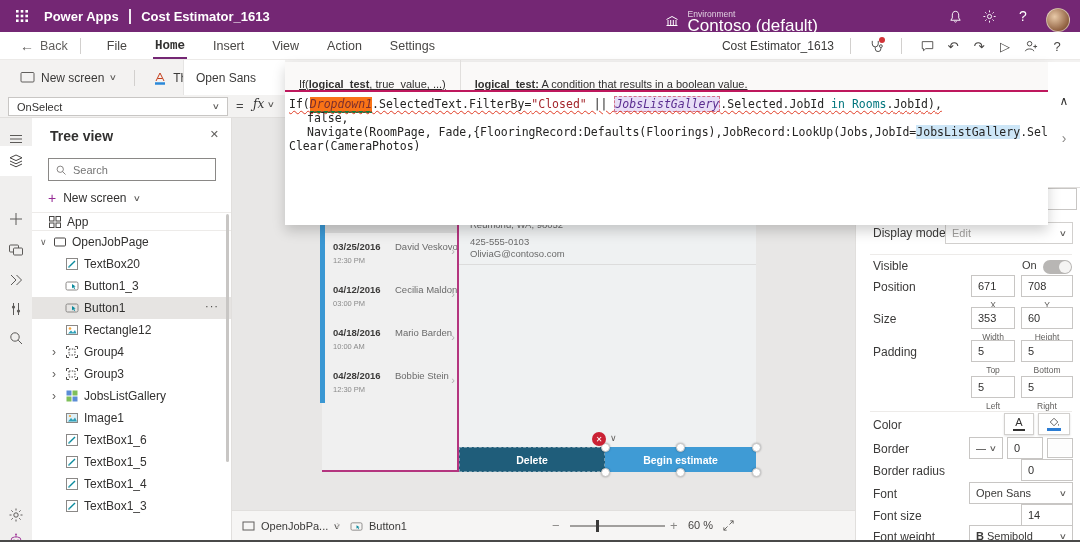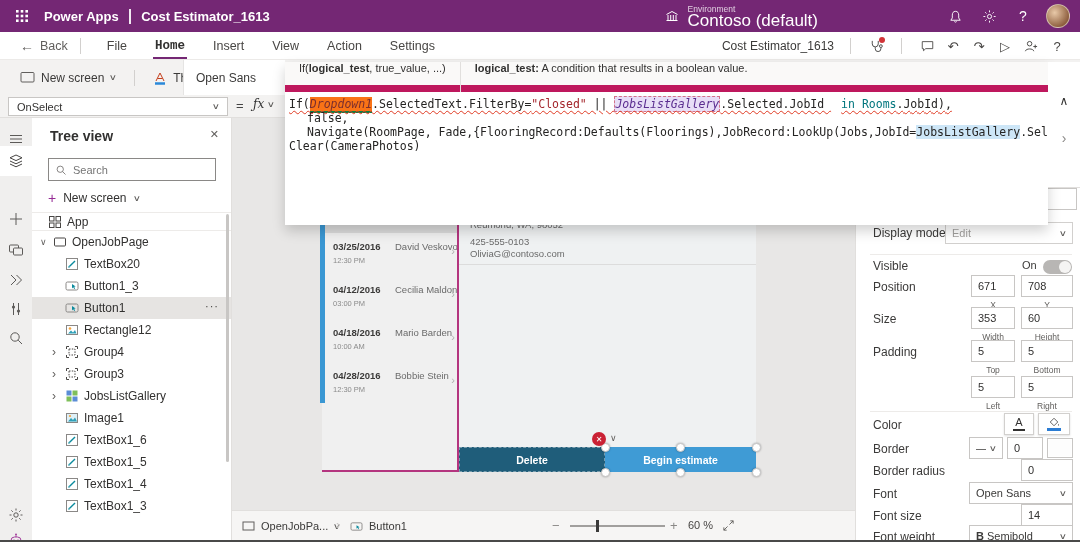--- a/index.html
+++ b/index.html
@@ -8,21 +8,21 @@
          font-family:"Liberation Sans","DejaVu Sans",sans-serif; background:#e8e7e6; }
   svg { display:block; }
 
   
   .titlebar { position:absolute; left:0; top:0; width:1080px; height:32px; background:#742774;
               display:flex; align-items:center; color:#fff; }
   .waffle { width:44px; height:32px; display:flex; align-items:center; justify-content:center; cursor:pointer; }
   .tb-product { font-size:13px; font-weight:bold; margin-left:0px; }
   .tb-sep { margin:0 9px; font-weight:bold; opacity:.9; }
   .tb-app { font-size:13px; font-weight:bold; }
-  .tb-right { position:absolute; right:0; top:0; height:32px; display:flex; align-items:center; }
+  .tb-right { position:absolute; right:0; top:0; height:32px; display:flex; align-items:flex-end; }
   .env { display:flex; align-items:center; margin-right:120px; cursor:pointer; }
   .env-ic { margin-right:8px; }
   .env-label { font-size:8.5px; color:rgba(255,255,255,.78); line-height:9px; }
   .env-value { font-size:17px; line-height:13px; }
   .tb-ic { width:34px; height:32px; display:flex; align-items:center; justify-content:center; cursor:pointer; }
   .tb-q { font-size:14px; }
   .avatar { width:24px; height:24px; border-radius:50%; margin:0 10px 0 6px; cursor:pointer;
             background:radial-gradient(circle at 35% 35%, #e8c9a8, #8a5a3a 75%); border:1px solid rgba(255,255,255,.5); }
 
   
@@ -58,33 +58,33 @@
              padding:0 8px; cursor:pointer; }
   .eq { position:absolute; left:236px; top:3px; font-size:13px; color:#444; }
   .fx { position:absolute; left:253px; top:2px; display:flex; align-items:center; gap:4px; cursor:pointer;
         font-size:12px; color:#333; }
   .fx i { font-family:"DejaVu Serif",serif; }
 
   
   .overlay { position:absolute; left:285px; top:62px; width:763px; height:163px; background:#fff; z-index:30;
              box-shadow:0 6px 12px rgba(0,0,0,.18); }
   .tip { position:absolute; left:0; top:0; width:100%; height:30px; background:#faf9f8;
-         border-bottom:7px solid #be185d; display:flex; align-items:flex-start; font-size:11px; color:#323130; }
+         border-bottom:2px solid #be185d; display:flex; align-items:flex-end; font-size:11px; color:#323130;text-decoration:underline; }
   .tip-sig { padding:0 14px; white-space:nowrap; }
   .vdiv2 { width:1px; height:30px; background:#e1dfdd; }
   .tip-hint { padding:0 14px; white-space:nowrap; }
   .code { position:absolute; left:0; top:30px; width:100%; height:108px; padding:5px 6px 0 4px; cursor:text;
           font-family:"DejaVu Sans Mono",monospace; font-size:11.5px; line-height:14px; color:#252423; }
   .cl { white-space:pre; }
   .indent { padding-left:18px; }
   .wavy { text-decoration-line:underline; text-decoration-style:wavy; text-decoration-color:#e03b24;
           text-decoration-thickness:1px; text-underline-offset:2px; }
   .tk-str { color:#a4262c; }
   .tk-ent { color:#00757d; }
-  .tk-kw { color:#00757d;margin-left:10px; }
+  .tk-kw { color:#00757d; }
   .tk-ctrl-a { font-style:italic; color:#7a2e2e; background:#f97316; border-bottom:2px solid #127d41; }
   .tk-ctrl-b { font-style:italic; color:#5b2d90; background:#e8def7; border:1px dashed rgba(199,44,67,.6); }
   .tk-hl-blue { background:#cde6f7; }
   .fmt { position:absolute; left:0; bottom:0; width:100%; height:25px; border-top:1px solid #edebe9;
          display:flex; align-items:center; gap:28px; padding-left:16px; font-size:11px; }
   .fmt-it { display:flex; align-items:center; gap:6px; cursor:pointer; }
   .fmt-dis { color:#a19f9d; }
   .fmt-en { color:#323130; }
   .fxstrip { position:absolute; left:1048px; top:62px; width:32px; height:126px; background:#fff; z-index:31;
              border-bottom:1px solid #e1dfdd; }

